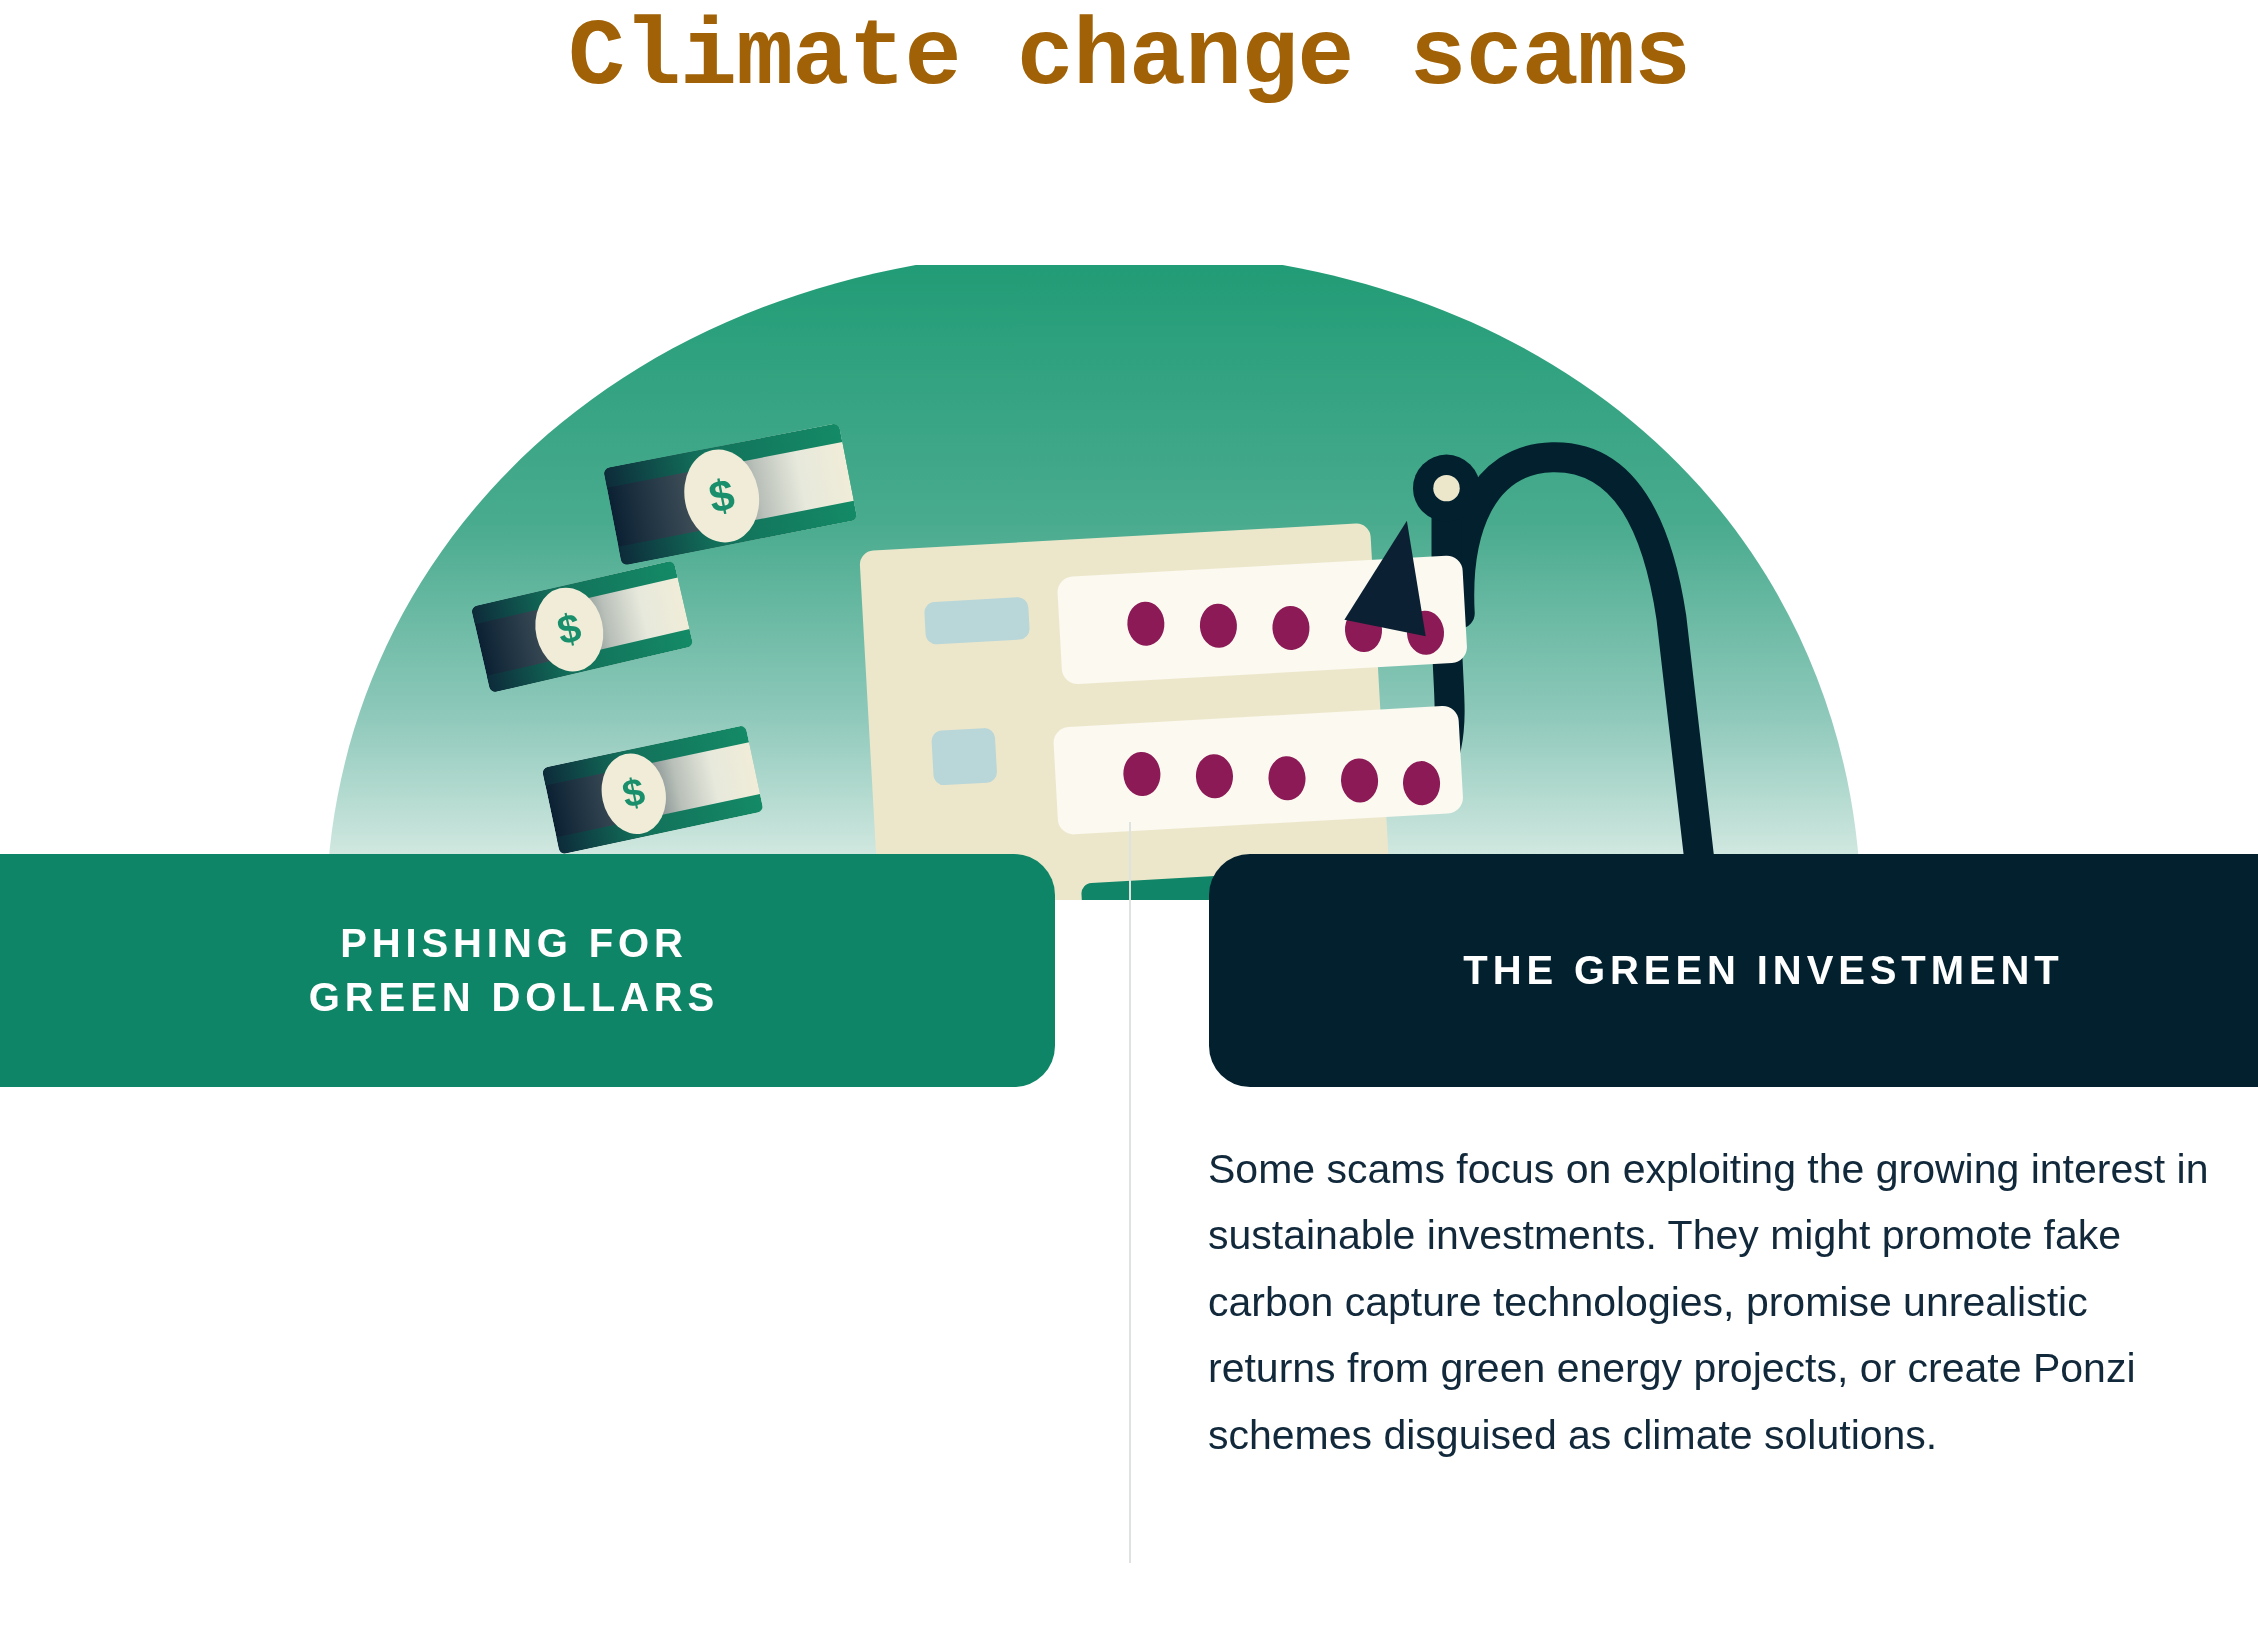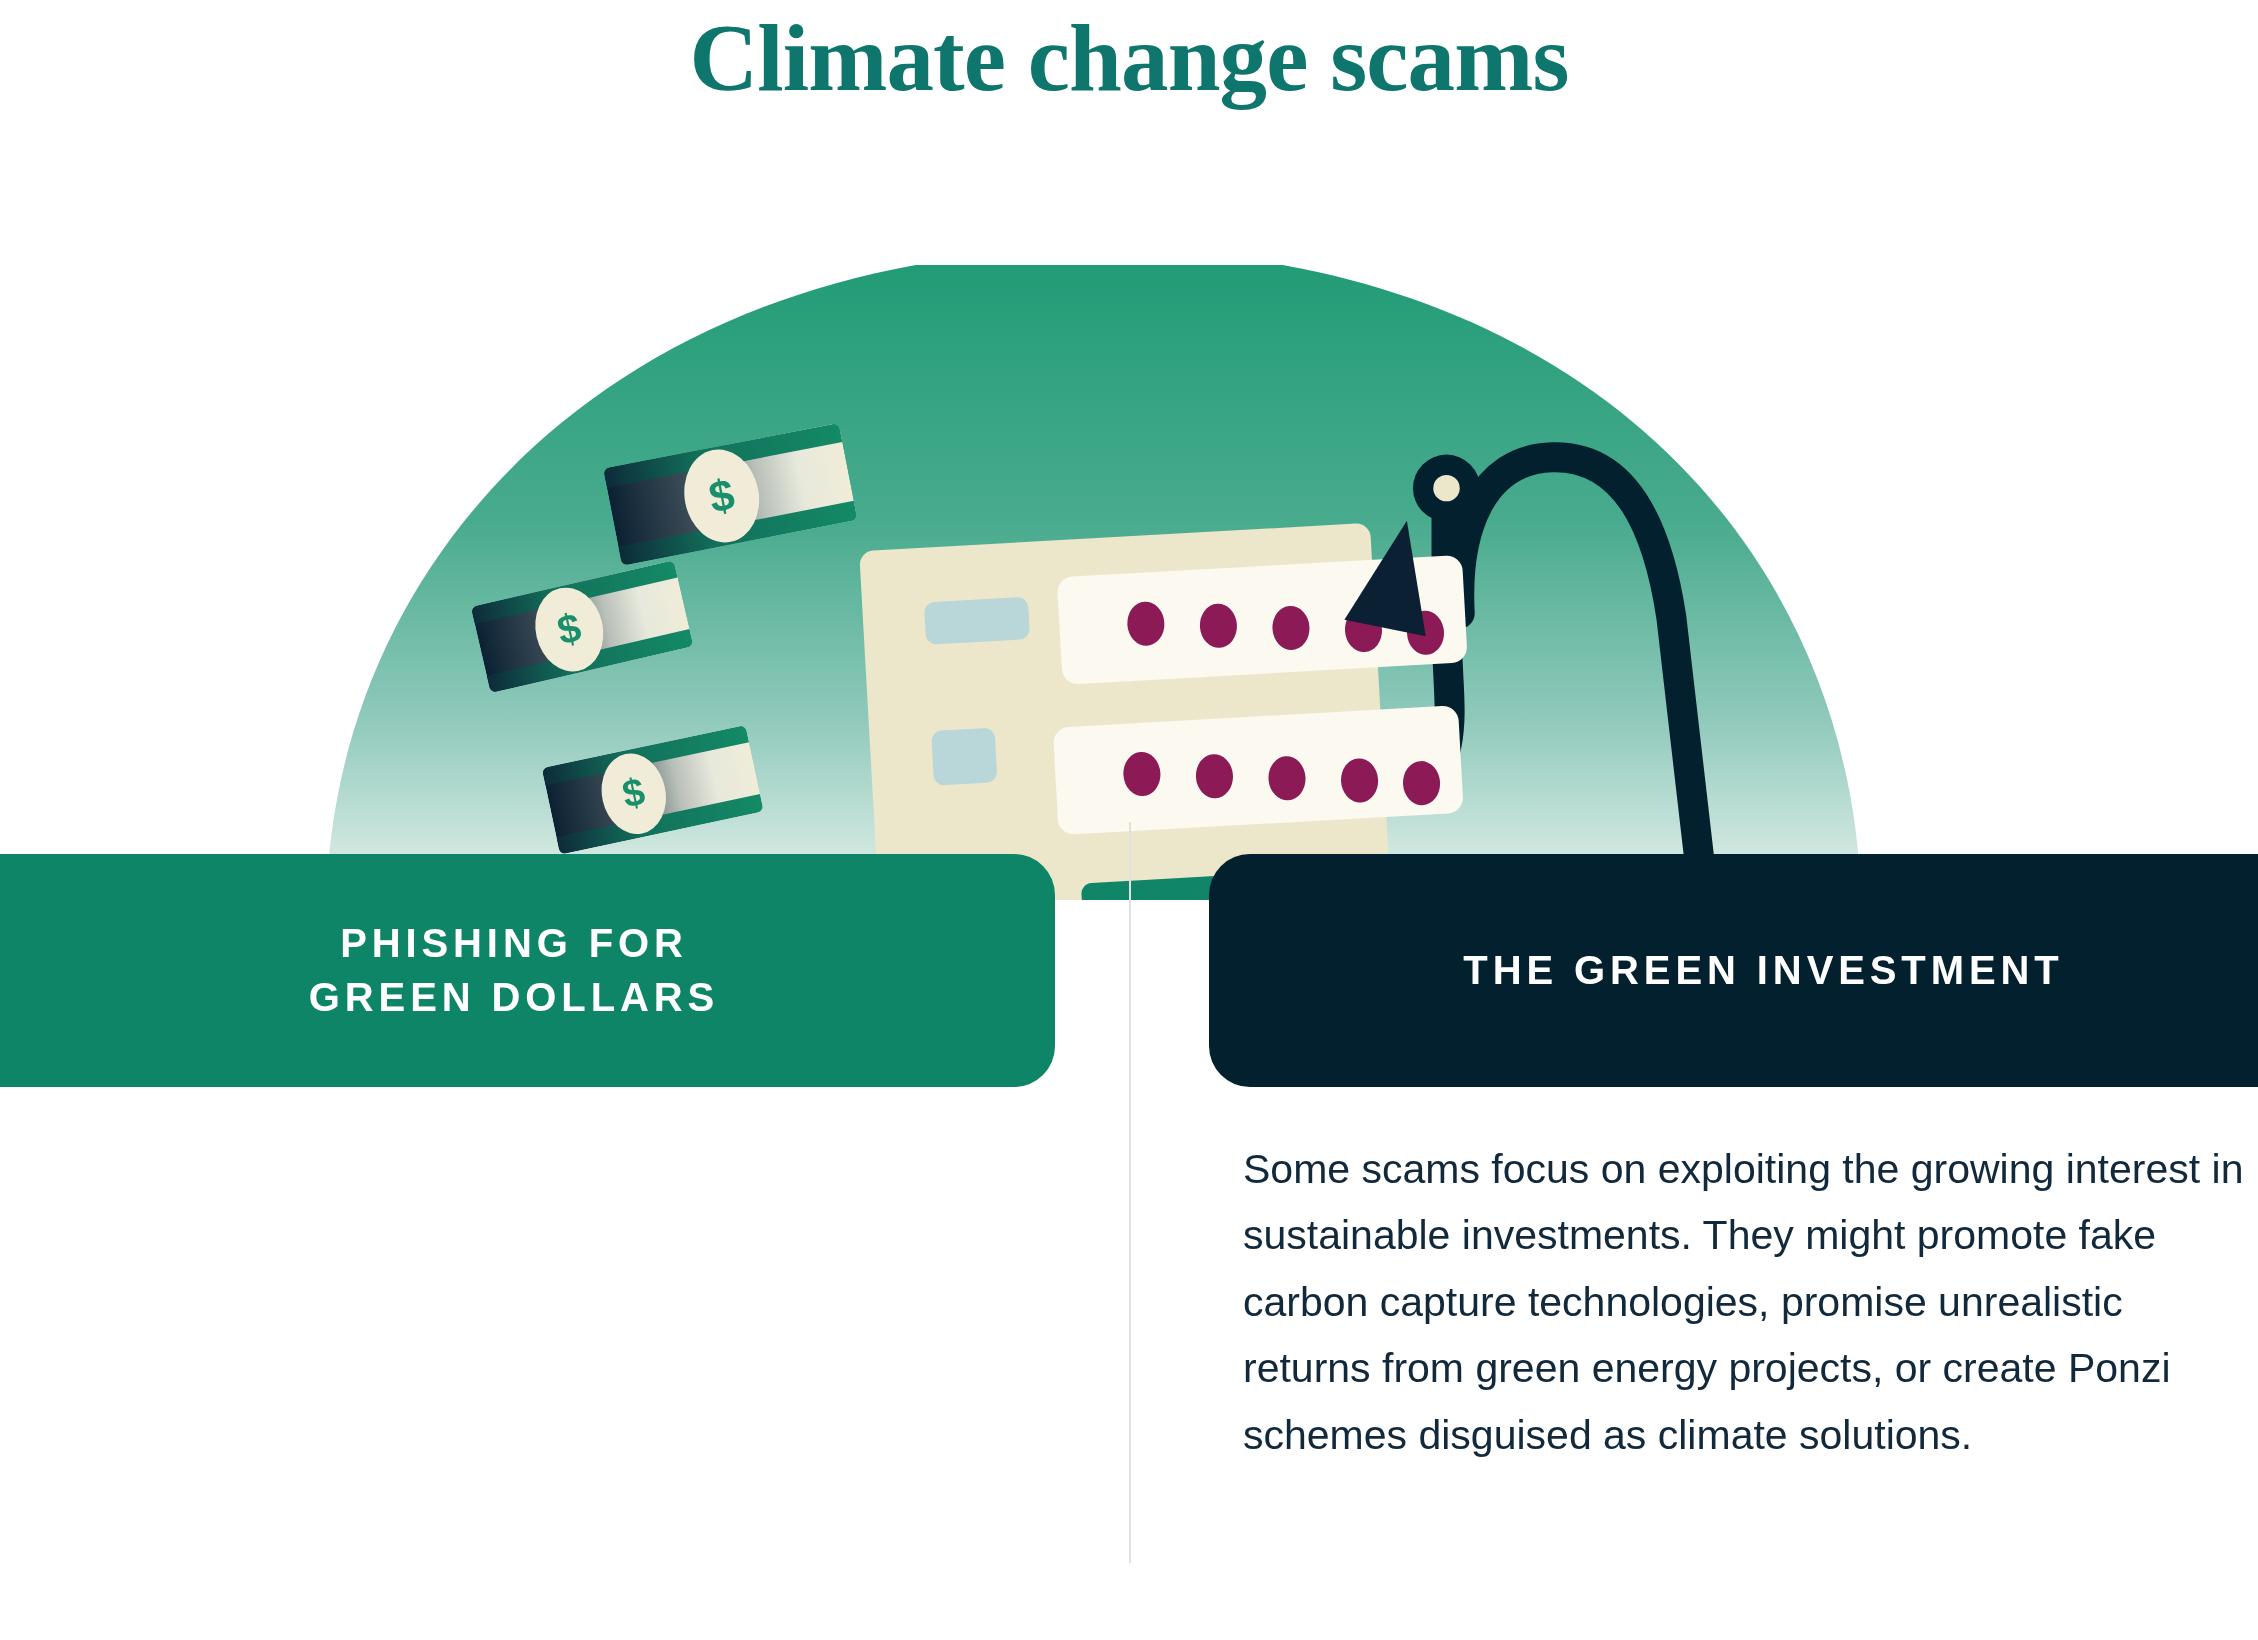--- a/index.html
+++ b/index.html
@@ -14,26 +14,26 @@
     width:2258px; height:1641px;
     background:#ffffff;
     overflow:hidden;
   }
 
   
   .page-title {
     position:absolute;
     top:7px; left:0; width:2258px;
     text-align:center;
-    font-family:Liberation Serif, serif;
+    font-family:Liberation Mono, monospace;
     font-weight:700;
     font-size:95px;
     line-height:1.08;
     letter-spacing:-0.9px;
-    color:#0f766e;
+    color:#a16207;
   }
   .page-subtitle {
     position:absolute;
     top:150px; left:0; width:2258px;
     text-align:center;
     font-size:42px;
     line-height:1.2;
     color:#12293b;
   }
 
@@ -85,21 +85,21 @@
     width:1.8px; height:741px;
     background:#dfe3e0;
   }
 
   
   .column {
     position:absolute;
     top:1136px;
   }
   .column-left  { left:28px;   width:988px; }
-  .column-right { left:1243px; width:1006px; }
+  .column-right { left:1208px; width:1006px; }
   .column-body {
     font-size:41px;
     line-height:1.62;
     color:#12293b;
   }
 </style>
 </head>
 <body>
 
 <div id="page">

